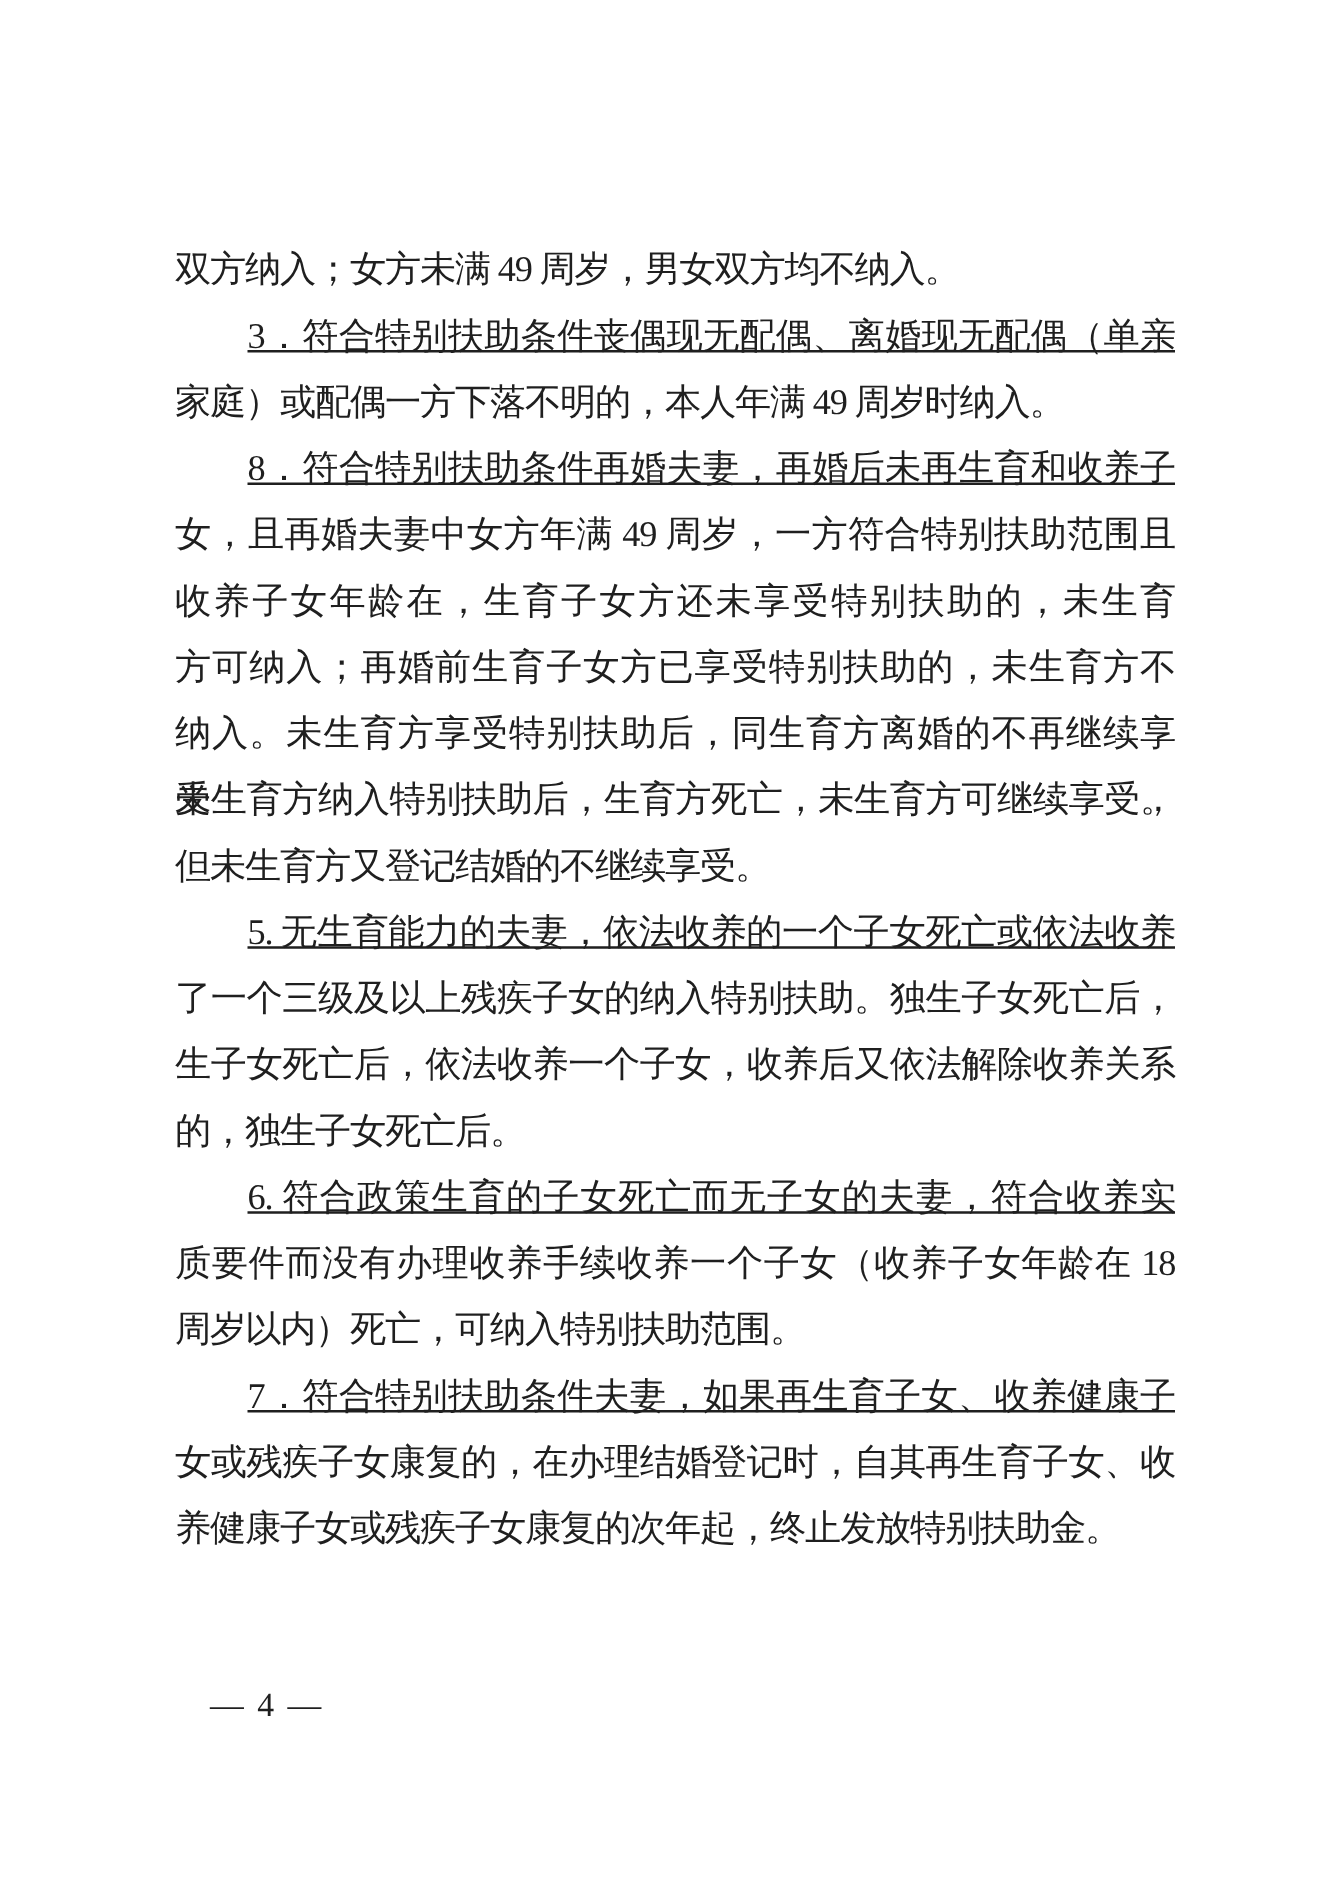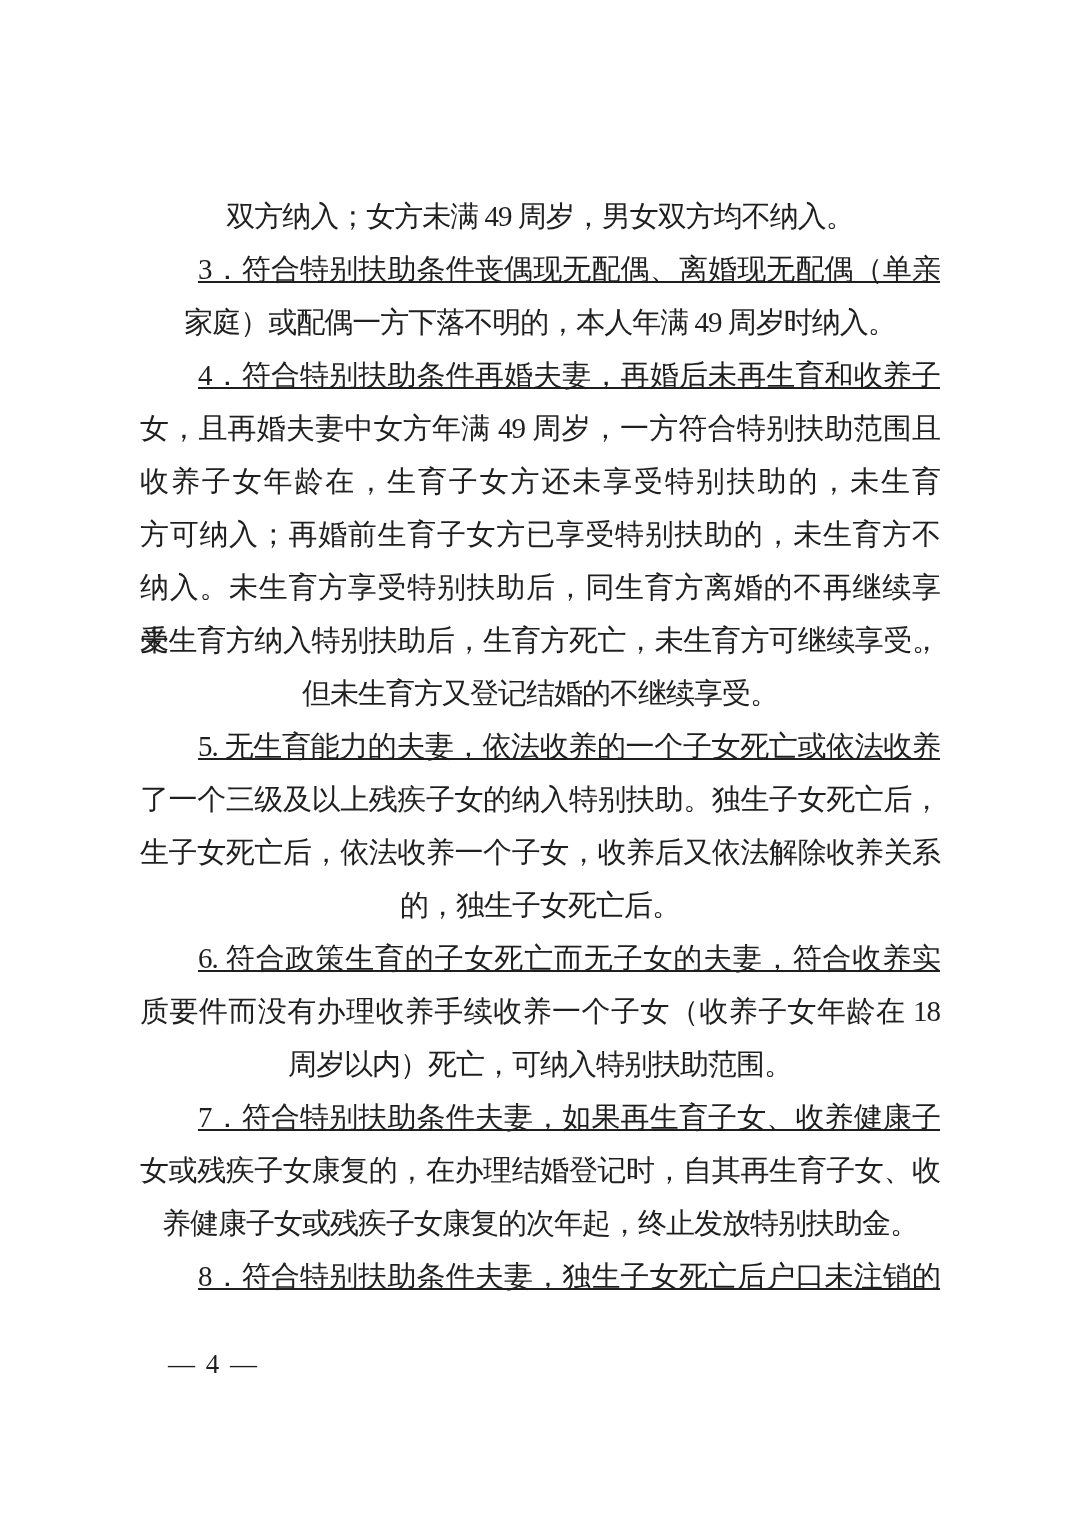--- a/index.html
+++ b/index.html
@@ -31,53 +31,52 @@
   .full {
     text-align: justify;
     text-align-last: justify;
     white-space: normal;
   }
   .indent {
     padding-left: 58px;
     text-decoration: underline;
   }
   .end {
-    text-align: center;
+    text-align: left;
   }
   .page-number {
     position: absolute;
     left: 168px;
     top: 1342px;
     height: 44px;
     line-height: 44px;
     font-size: 27px;
     letter-spacing: 2px;
     color: #1f1f1f;
   }
 </style>
 </head>
 <body>
 
 <div class="doc-body">
   <div class="ln end">双方纳入；女方未满 49 周岁，男女双方均不纳入。</div>
   <div class="ln full indent">3．符合特别扶助条件丧偶现无配偶、离婚现无配偶（单亲</div>
   <div class="ln end">家庭）或配偶一方下落不明的，本人年满 49 周岁时纳入。</div>
-  <div class="ln full indent">4．符合特别扶助条件再婚夫妻，再婚后未再生育和收养子</div>
+  <div class="ln full indent">8．符合特别扶助条件再婚夫妻，再婚后未再生育和收养子</div>
   <div class="ln full">女，且再婚夫妻中女方年满 49 周岁，一方符合特别扶助范围且</div>
   <div class="ln full">收养子女年龄在，生育子女方还未享受特别扶助的，未生育</div>
   <div class="ln full">方可纳入；再婚前生育子女方已享受特别扶助的，未生育方不</div>
   <div class="ln full">纳入。未生育方享受特别扶助后，同生育方离婚的不再继续享受。</div>
   <div class="ln full">未生育方纳入特别扶助后，生育方死亡，未生育方可继续享受，</div>
   <div class="ln end">但未生育方又登记结婚的不继续享受。</div>
   <div class="ln full indent">5. 无生育能力的夫妻，依法收养的一个子女死亡或依法收养</div>
   <div class="ln full">了一个三级及以上残疾子女的纳入特别扶助。独生子女死亡后，</div>
   <div class="ln full">生子女死亡后，依法收养一个子女，收养后又依法解除收养关系</div>
   <div class="ln end">的，独生子女死亡后。</div>
   <div class="ln full indent">6. 符合政策生育的子女死亡而无子女的夫妻，符合收养实</div>
   <div class="ln full">质要件而没有办理收养手续收养一个子女（收养子女年龄在 18</div>
   <div class="ln end">周岁以内）死亡，可纳入特别扶助范围。</div>
   <div class="ln full indent">7．符合特别扶助条件夫妻，如果再生育子女、收养健康子</div>
   <div class="ln full">女或残疾子女康复的，在办理结婚登记时，自其再生育子女、收</div>
   <div class="ln end">养健康子女或残疾子女康复的次年起，终止发放特别扶助金。</div>
-  <div class="ln full indent">8．符合特别扶助条件夫妻，独生子女死亡后户口未注销的</div>
 </div>
 
 <div class="page-number">— 4 —</div>
 
 </body></html>

